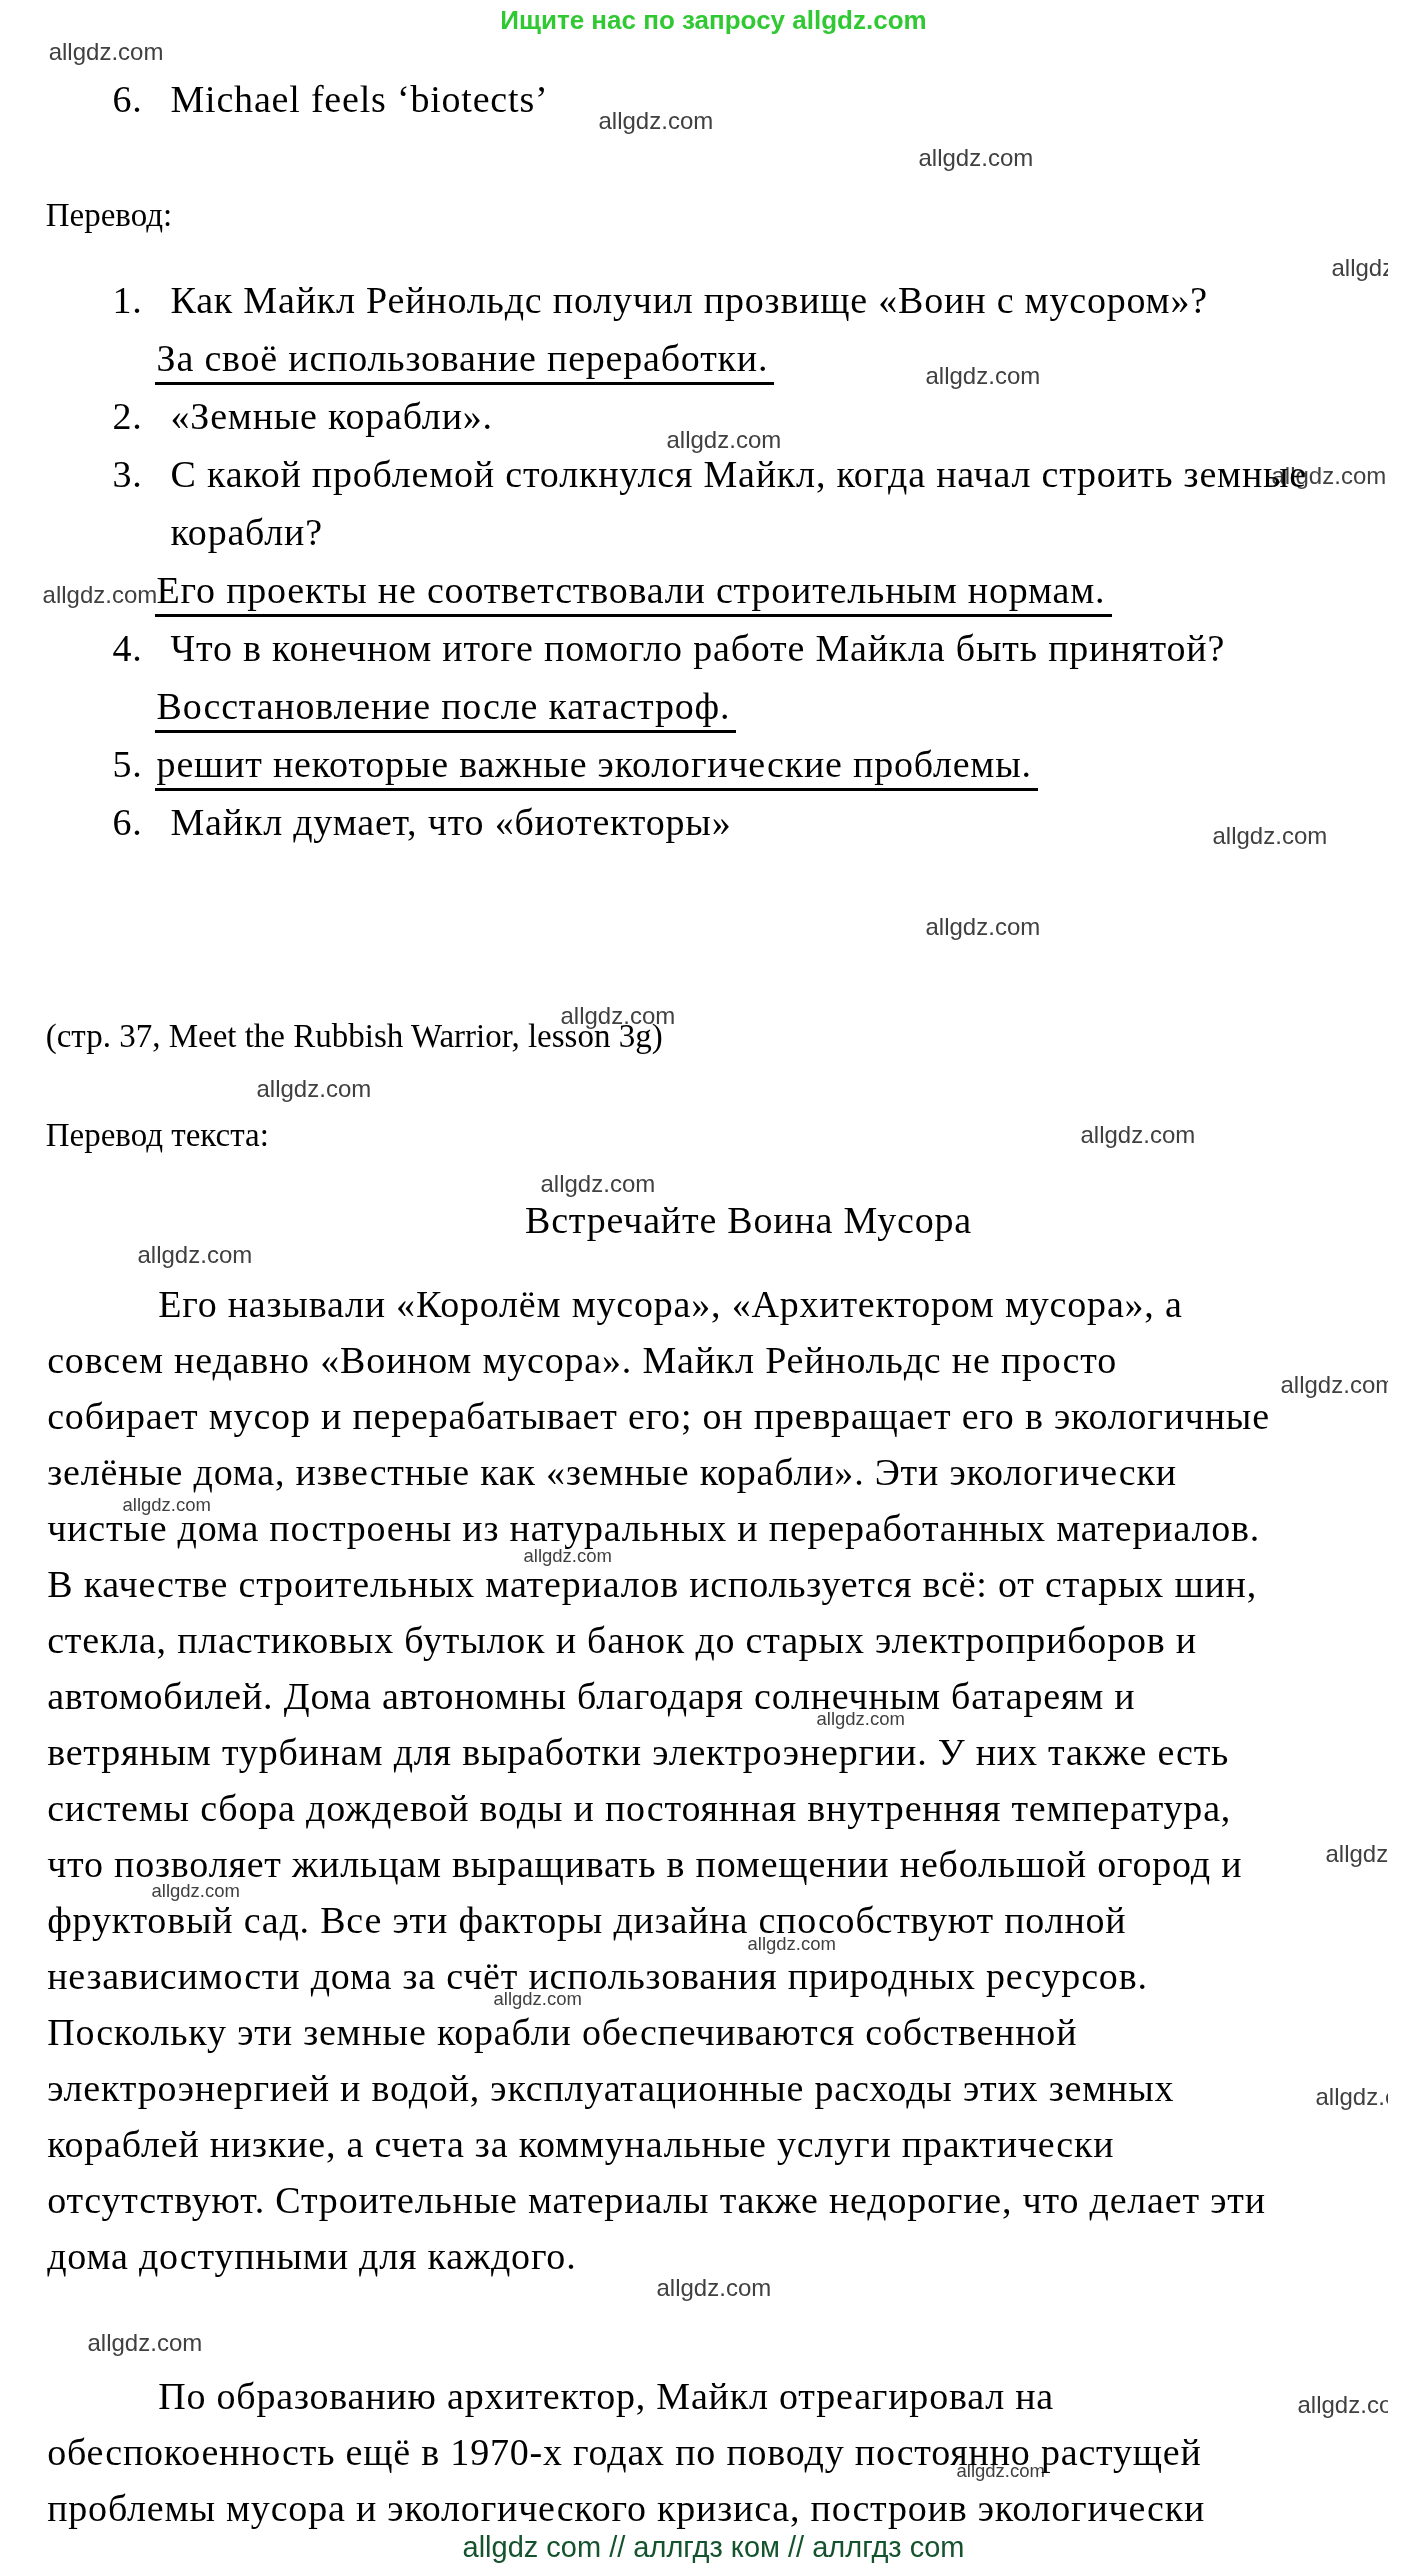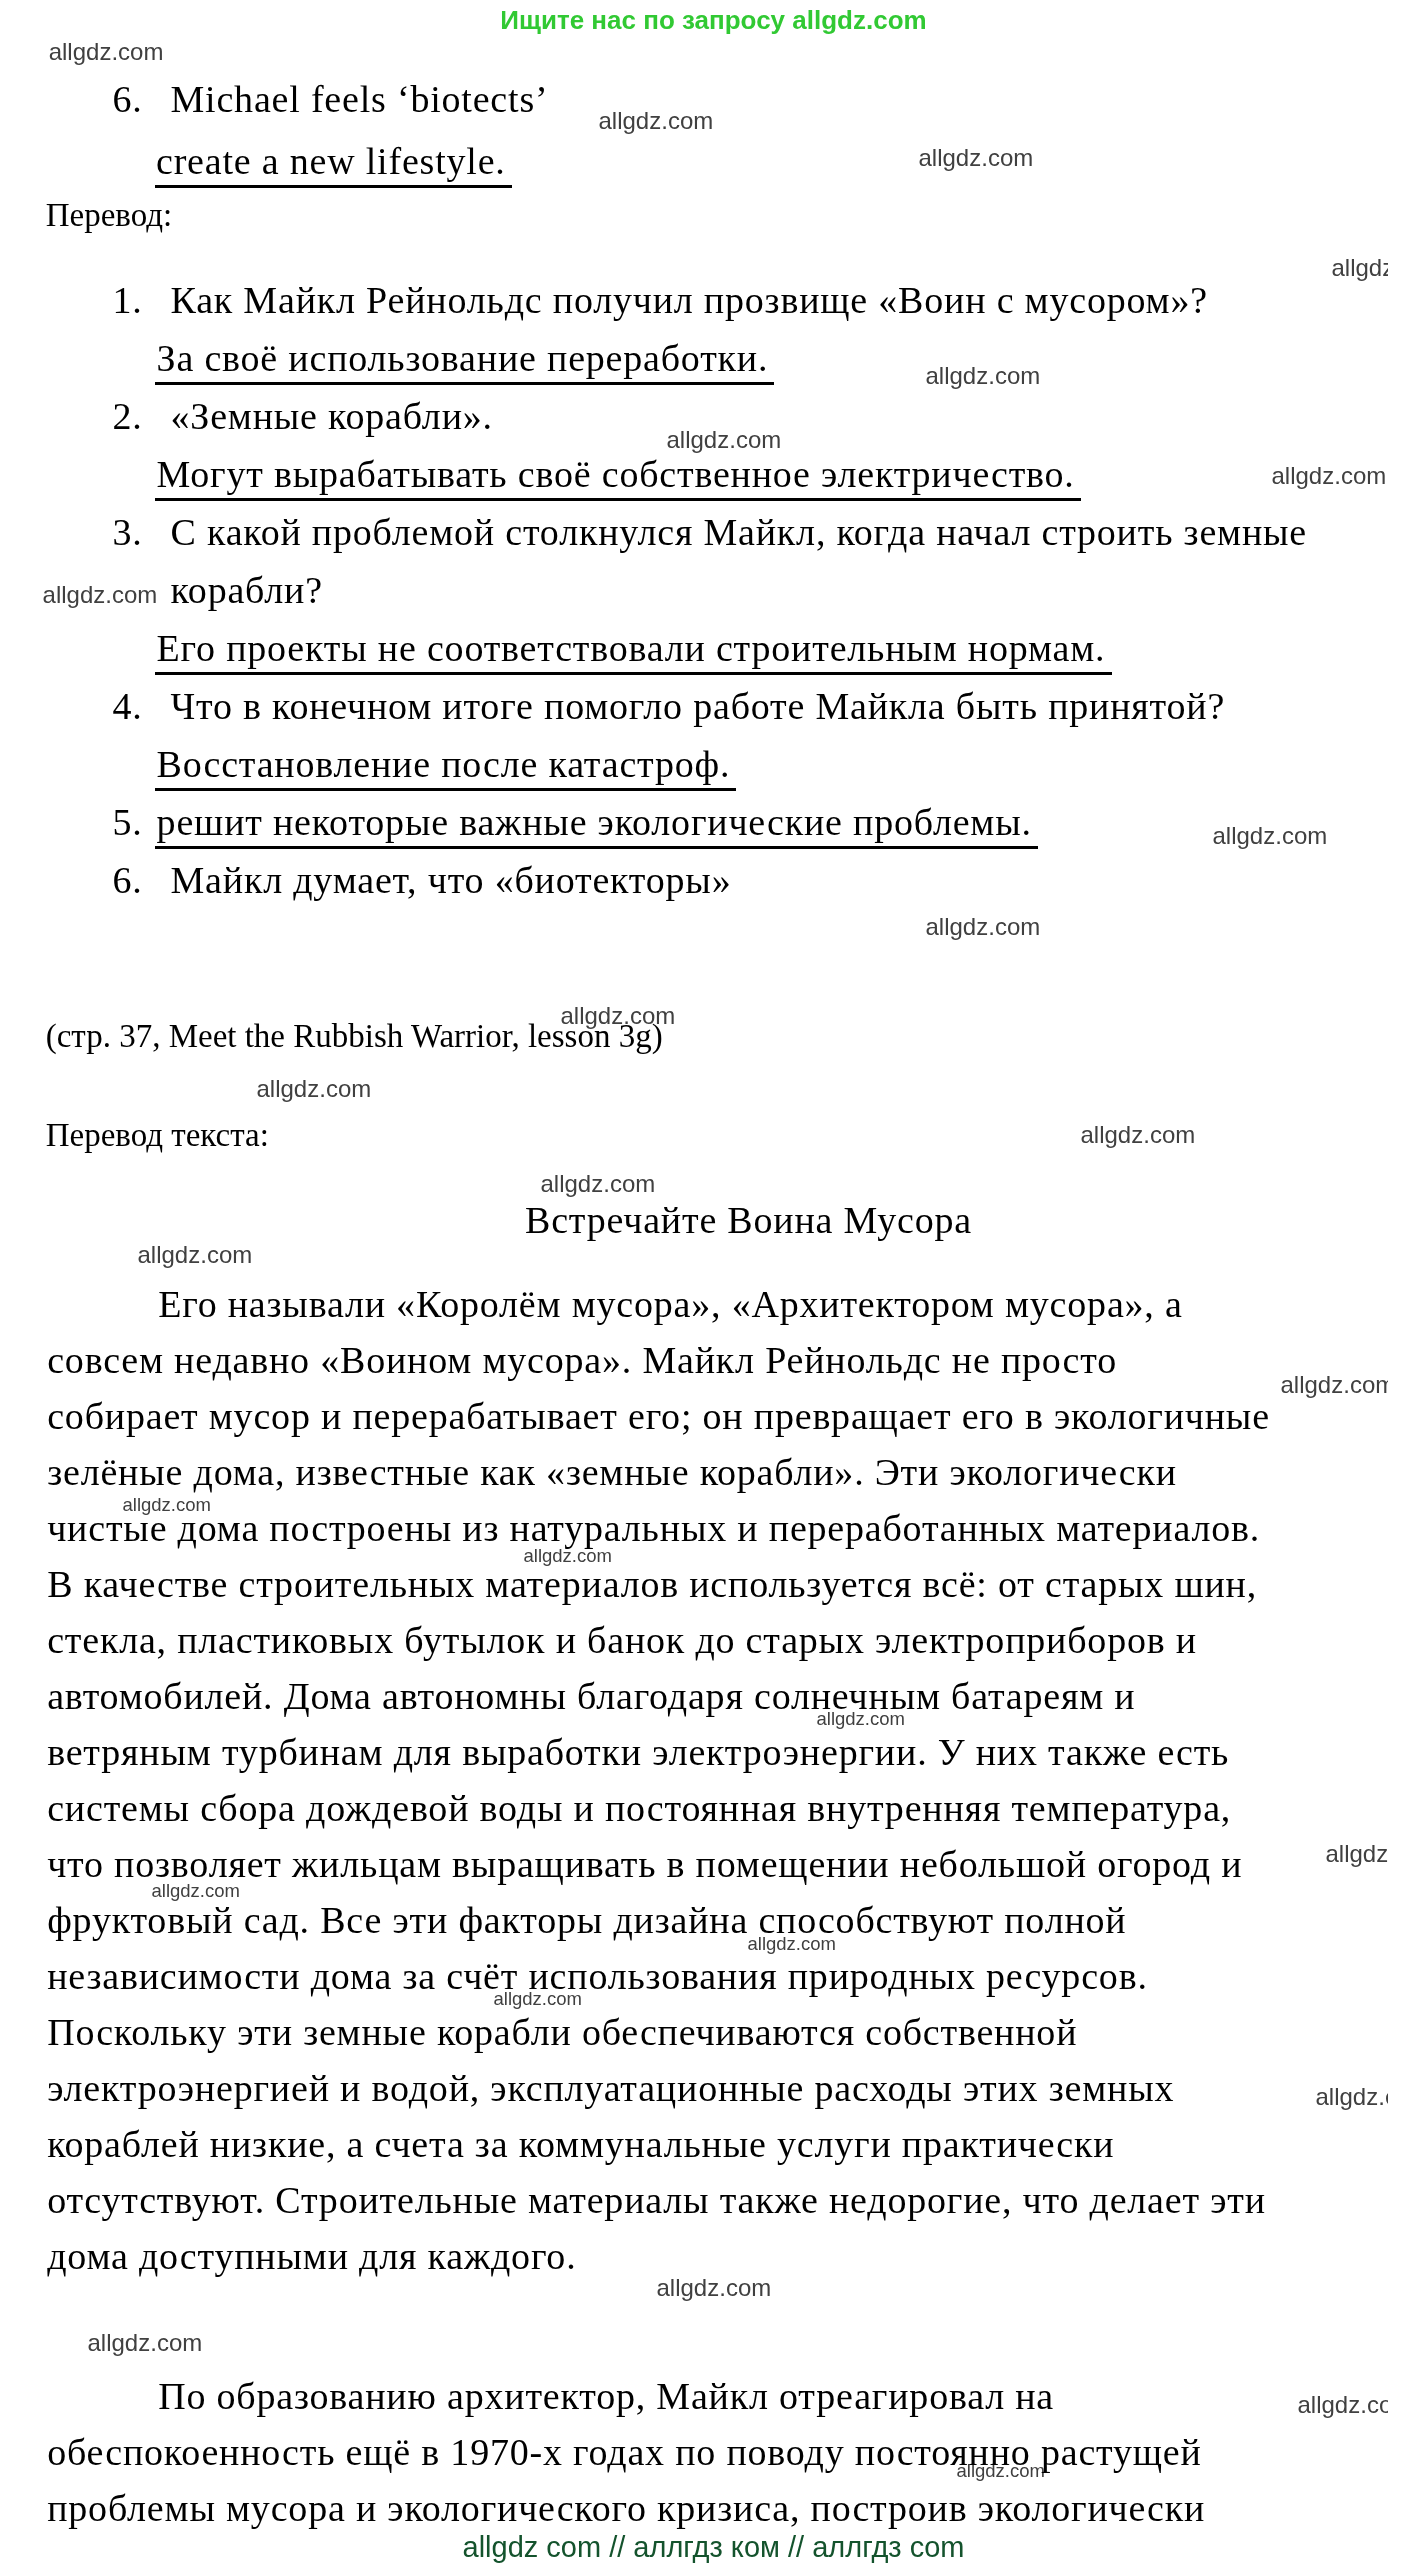--- a/index.html
+++ b/index.html
@@ -80,37 +80,33 @@
   <span class="wm" style="left:1276px; top:2085px;">allgdz.com</span>
   <span class="wm" style="left:617px;  top:2276px;">allgdz.com</span>
   <span class="wm" style="left:48px;   top:2331px;">allgdz.com</span>
   <span class="wm" style="left:1258px; top:2393px;">allgdz.com</span>
   <span class="wm sm" style="left:917px; top:2462px;">allgdz.com</span>
 
   <div class="en-item">
     <div class="q-line">
       <span class="num">6.</span><span>Michael feels ‘biotects’</span>
     </div>
-    <div class="a-line">
-      <span class="u">create a new lifestyle.</span>
-    </div>
   </div>
 
   <div class="h-bold" id="h-perevod">Перевод:</div>
 
   <div class="items">
     <div class="item">
       <span class="num">1.</span>
       <div class="question">Как Майкл Рейнольдс получил прозвище «Воин с мусором»?</div>
       <div class="answer"><span class="u">За своё использование переработки.</span></div>
     </div>
     <div class="item">
       <span class="num">2.</span>
       <div class="question">«Земные корабли».</div>
-      <div class="answer"><span class="u">Могут вырабатывать своё собственное электричество.</span></div>
     </div>
     <div class="item">
       <span class="num">3.</span>
       <div class="question">С какой проблемой столкнулся Майкл, когда начал строить земные корабли?</div>
       <div class="answer"><span class="u">Его проекты не соответствовали строительным нормам.</span></div>
     </div>
     <div class="item">
       <span class="num">4.</span>
       <div class="question">Что в конечном итоге помогло работе Майкла быть принятой?</div>
       <div class="answer"><span class="u">Восстановление после катастроф.</span></div>

